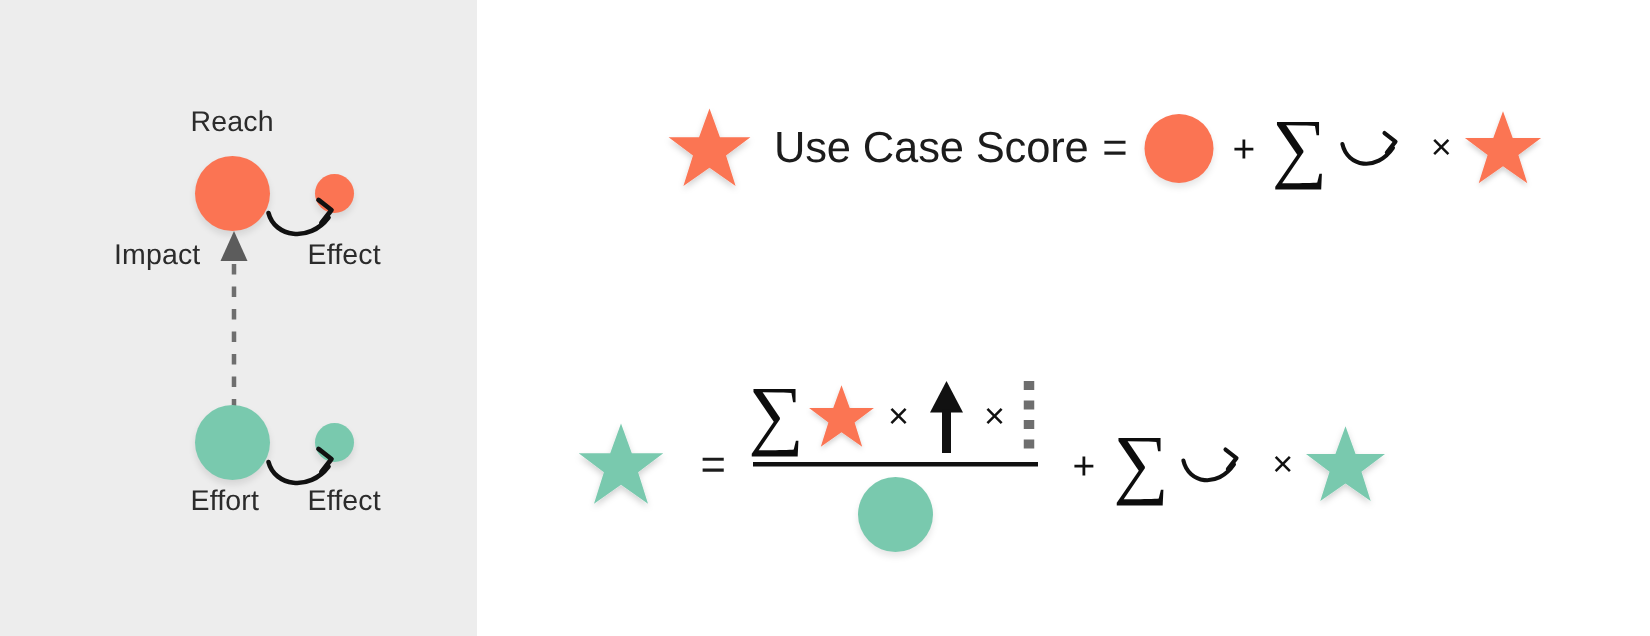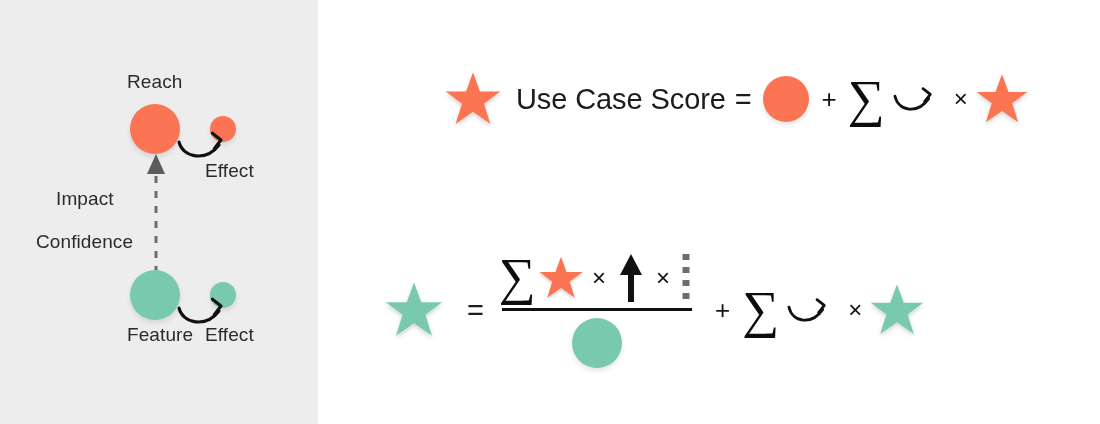--- a/index.html
+++ b/index.html
@@ -54,21 +54,21 @@
 
   
   #effect-dot-top   { left: 210px; top: 116px; width: 26px; height: 26px; }
   #effect-label-top { left: 205px; top: 160px; }
 
   
   #effect-arrow-top { position: absolute; left: 176px; top: 128px; width: 56px; height: 38px; }
   #effect-arrow-bot { position: absolute; left: 176px; top: 294px; width: 56px; height: 38px; }
 
   
-  #impact-label { left: 56px; top: 160px; margin-top: 28px; }
+  #impact-label { left: 76px; top: 160px; }
   #confidence-label { left: 36px; top: 231px; }
   #impact-arrow-svg { position: absolute; left: 140px; top: 152px; width: 32px; height: 140px; }
 
   
   #effort-dot   { left: 130px; top: 270px; width: 50px; height: 50px; }
   #effort-label { left: 127px; top: 324px; }
   #effect-dot-bot   { left: 210px; top: 282px; width: 26px; height: 26px; }
   #effect-label-bot { left: 205px; top: 324px; }
 
   
@@ -166,41 +166,40 @@
       <svg viewBox="0 0 56 38" width="56" height="38" aria-hidden="true">
         <path d="M3 14 C 7 30, 30 34, 43 17" stroke="#111" stroke-width="3.1" fill="none" stroke-linecap="round"></path>
         <path d="M34 12 L45 12 L45 23" stroke="#111" stroke-width="3.1" fill="none" stroke-linecap="round" stroke-linejoin="round" transform="rotate(38 45 12)"></path>
       </svg>
     </div>
 
     <div class="legend-label" id="effect-label-top">Effect</div>
 
     <div class="legend-label" id="impact-label">Impact</div>
 
-    <div class="legend-label" id="confidence-label">Confidence</div>
 
     <svg id="impact-arrow-svg" viewBox="0 0 32 140" width="32" height="140" aria-hidden="true">
 
       <line x1="16" y1="136" x2="16" y2="22" stroke="#6e6e6e" stroke-width="3" stroke-dasharray="7 8" stroke-linecap="butt"></line>
 
       <path d="M16 2 L25 22 L7 22 Z" fill="#5c5c5c"></path>
     </svg>
 
     <div class="dot shadowed" id="effort-dot" style="background:#79c9ae;"></div>
 
     <div class="dot shadowed" id="effect-dot-bot" style="background:#79c9ae;"></div>
 
     <div id="effect-arrow-bot">
       <svg viewBox="0 0 56 38" width="56" height="38" aria-hidden="true">
         <path d="M3 14 C 7 30, 30 34, 43 17" stroke="#111" stroke-width="3.1" fill="none" stroke-linecap="round"></path>
         <path d="M34 12 L45 12 L45 23" stroke="#111" stroke-width="3.1" fill="none" stroke-linecap="round" stroke-linejoin="round" transform="rotate(38 45 12)"></path>
       </svg>
     </div>
 
-    <div class="legend-label" id="effort-label">Feature</div>
+    <div class="legend-label" id="effort-label">Effort</div>
 
     <div class="legend-label" id="effect-label-bot">Effect</div>
   </div>
 
   <div class="formula" id="formula-usecase">
 
     <span class="star" style="margin-right:14px;">
       <svg width="58" height="58" viewBox="0 0 100 100" aria-hidden="true">
         <defs>
           <filter id="sh1" x="-40%" y="-40%" width="180%" height="190%">

